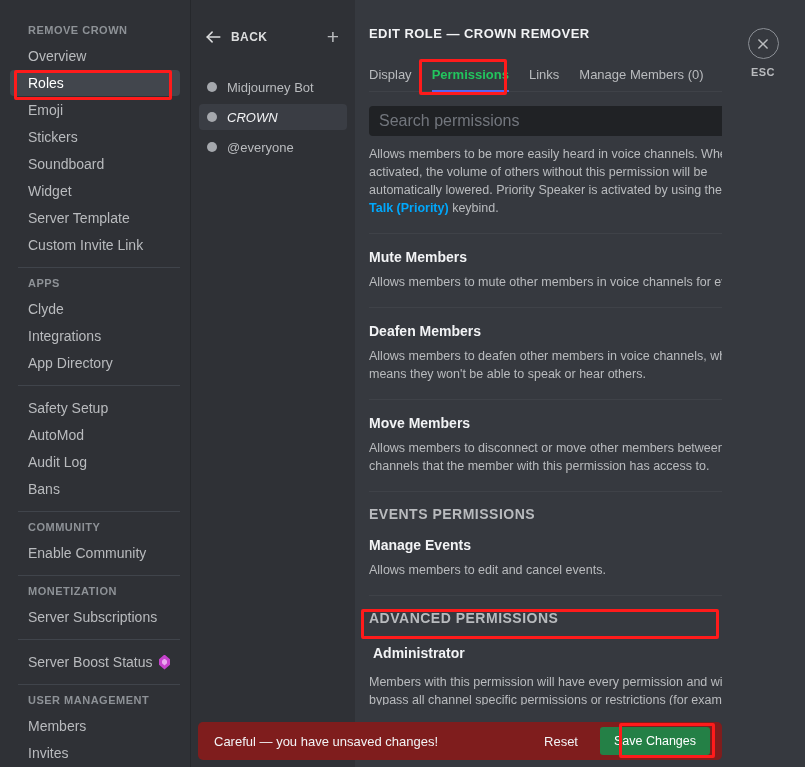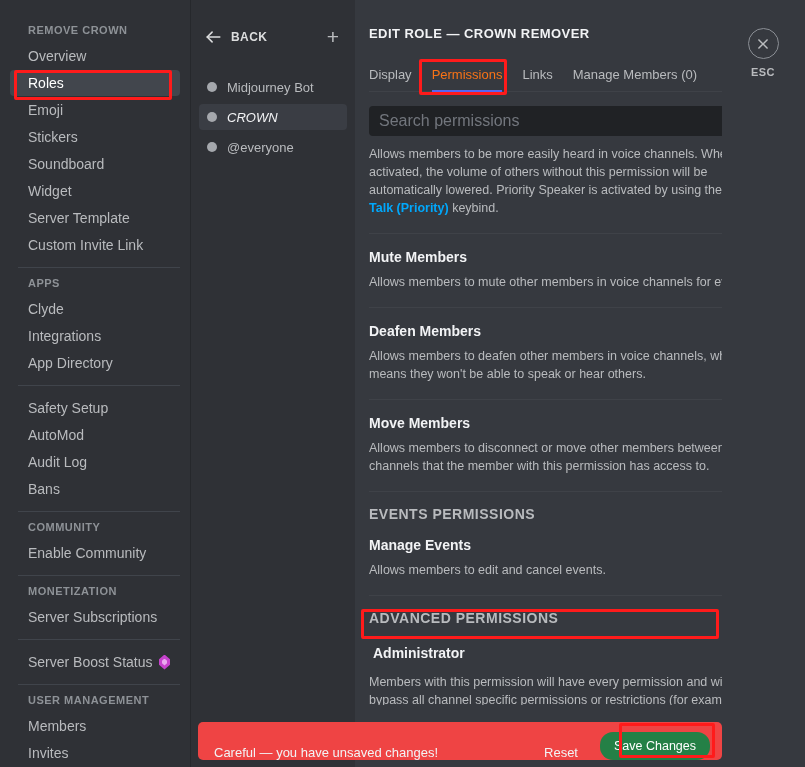--- a/index.html
+++ b/index.html
@@ -153,21 +153,21 @@
     border-bottom: 1px solid #3f4248;
     height: 30px;
   }
   .tab {
     font-size: 13px; color: #b9bbbe; cursor: pointer;
     padding: 0 10px 9px 10px;
     position: relative;
     white-space: nowrap;
   }
   .tab:first-child { padding-left: 0; }
-  .tab.active { color: #f97316; font-weight: normal; }
+  .tab.active { color: #22c55e; font-weight: bold; }
   .tab.active::after {
     content: "";
     position: absolute;
     left: 10px; right: 10px; bottom: -1px;
     height: 2px; background: #5865f2;
   }
 
   .search-wrap {
     margin-top: 14px;
     margin-right: 22px;
@@ -230,35 +230,35 @@
   .toggle.on .knob { left: auto; right: 2px; }
   .knob svg { width: 9px; height: 9px; }
 
   .admin-row { padding: 4px 6px 4px 4px; }
 
   
   .savebar {
     position: absolute;
     left: 198px; top: 722px;
     width: 524px; height: 38px;
-    background: #ef4444;
+    background: #7f1d1d;
     border-radius: 5px;
-    display: flex; align-items: flex-end;
+    display: flex; align-items: center;
     padding: 0 12px 0 16px;
     z-index: 30;
   }
   .save-msg { font-size: 13px; color: #f2f3f5; flex: 1; }
   .reset-btn {
     font-size: 13px; color: #f2f3f5; cursor: pointer;
     margin-right: 22px;
   }
   .save-btn {
     background: #248046; color: #fff;
     font-size: 12.5px;
-    border: none; border-radius: 13px;
+    border: none; border-radius: 3px;
     padding: 7px 14px; cursor: pointer;
     font-family: "Liberation Sans", sans-serif;
   }
 
   
   .esc-col {
     position: absolute;
     right: 0; top: 0;
     width: 83px; height: 767px;
     background: #36393f;

